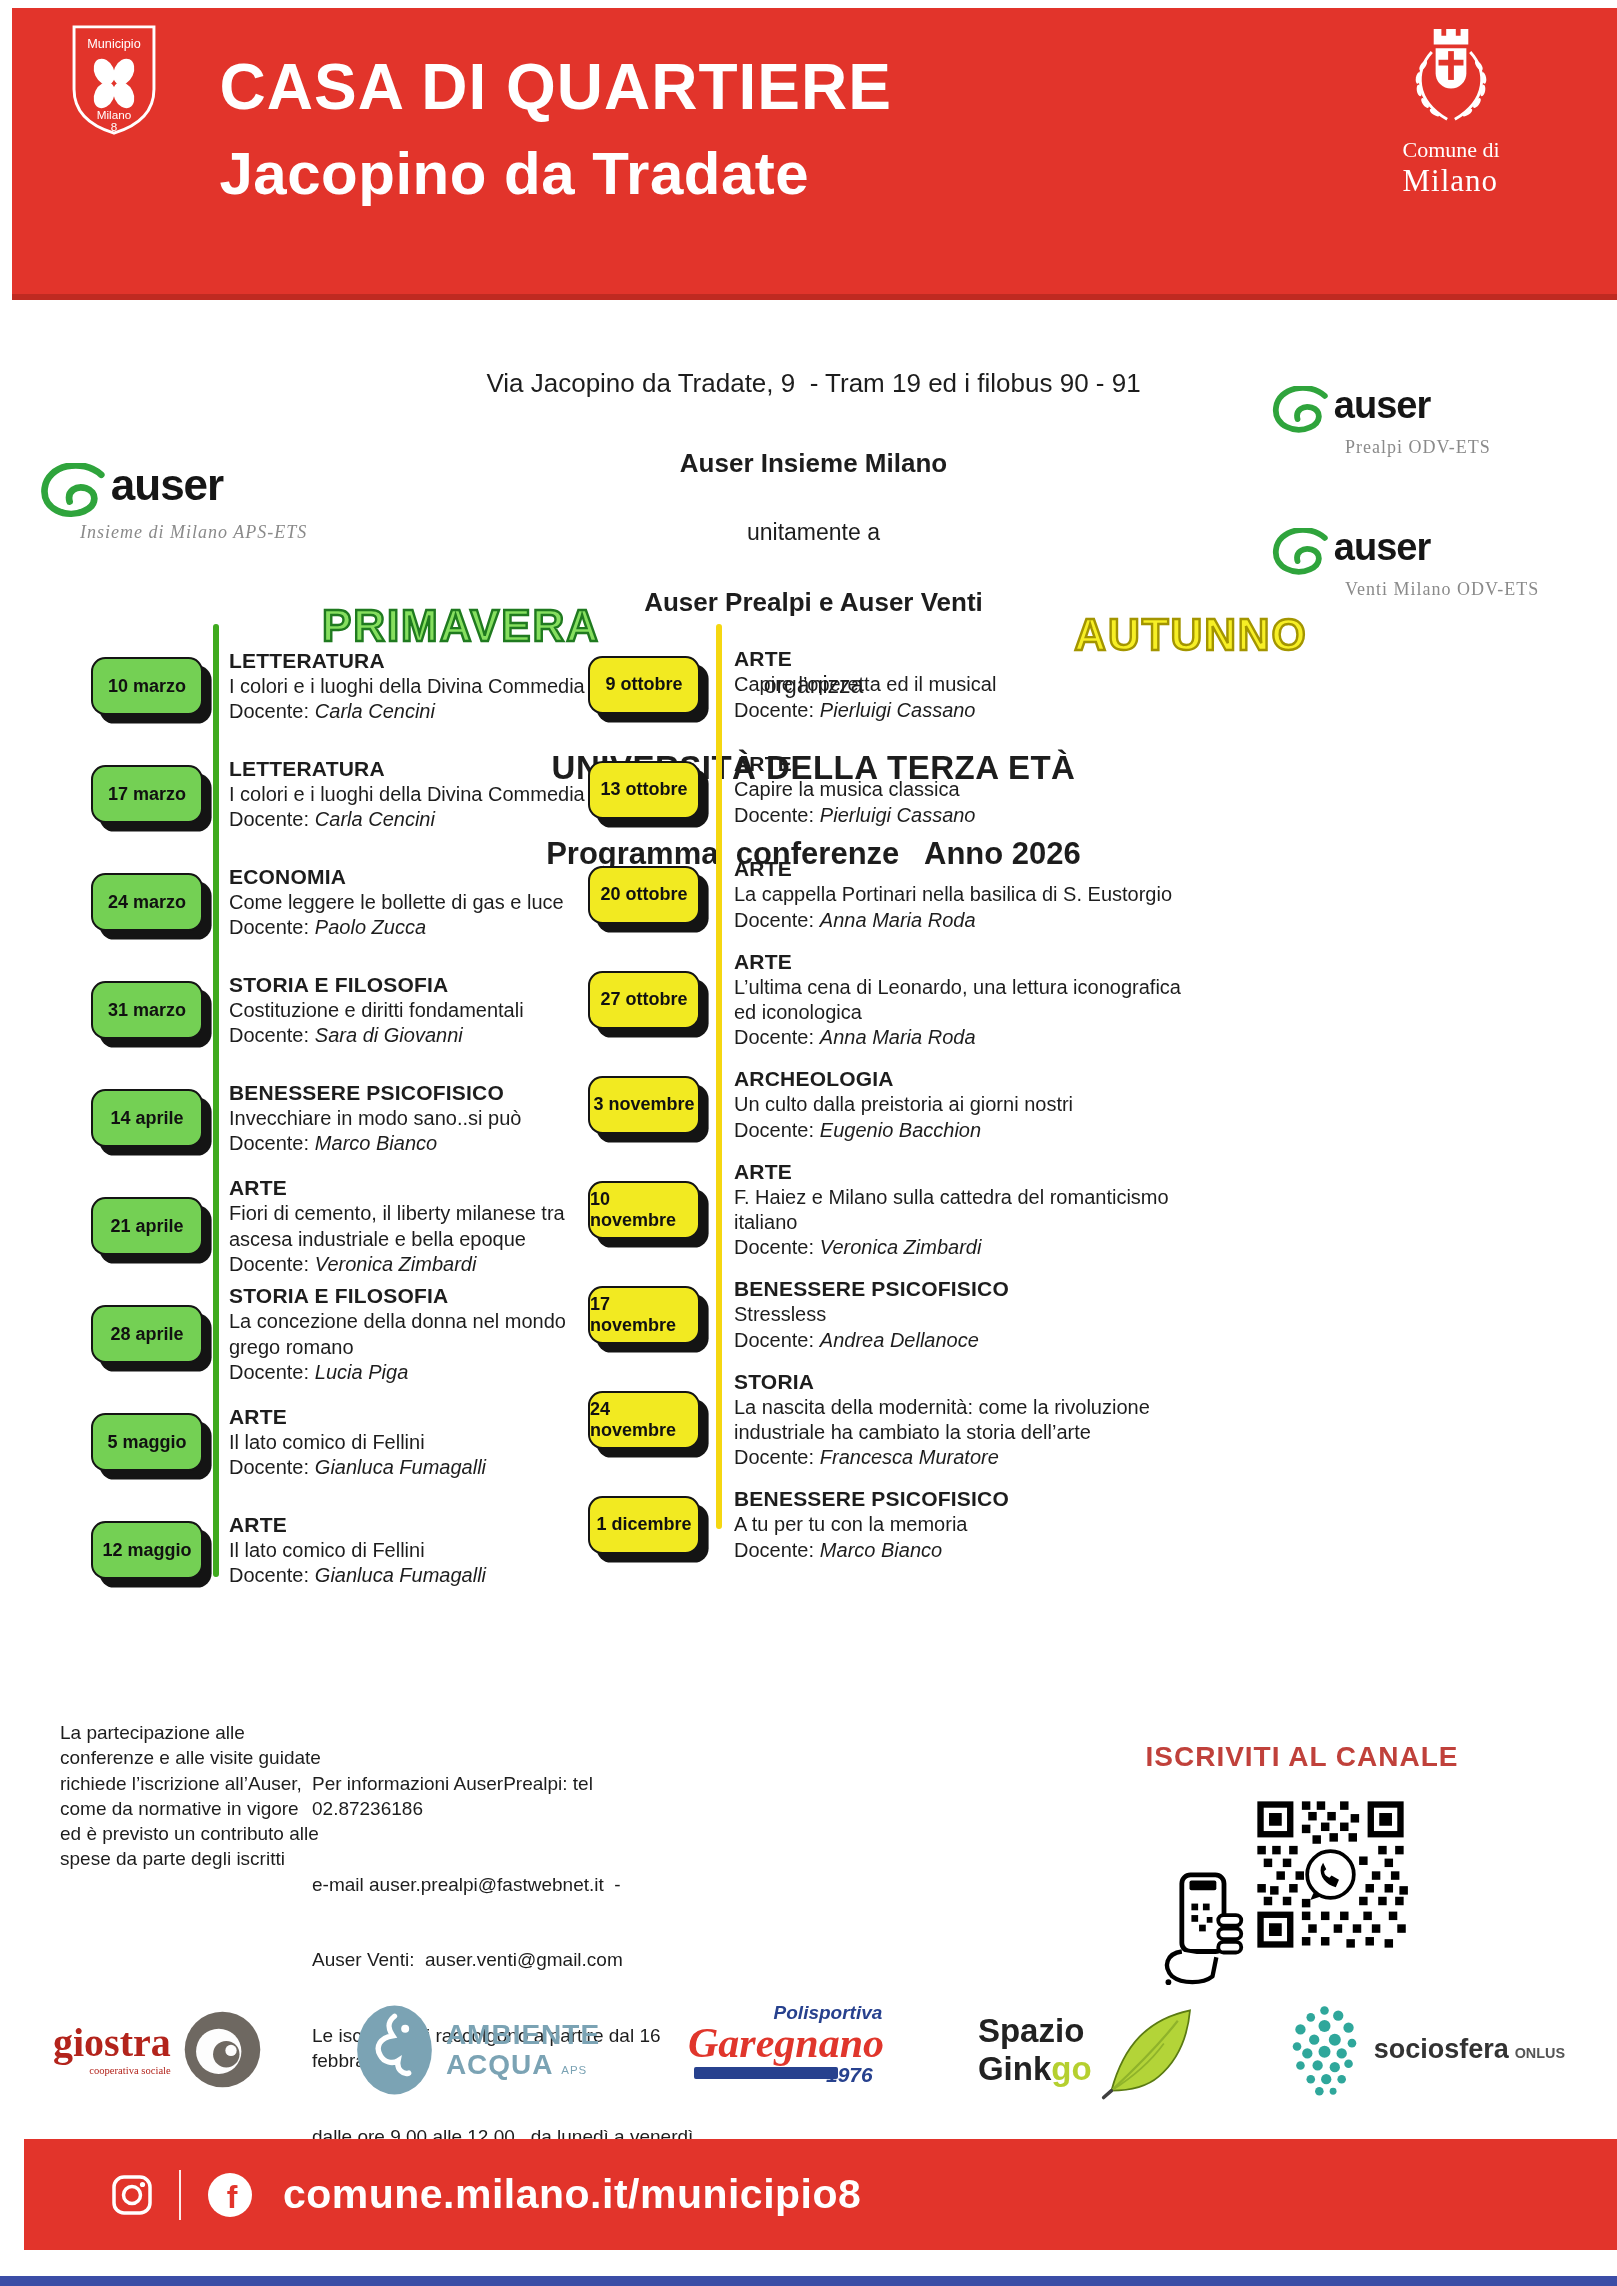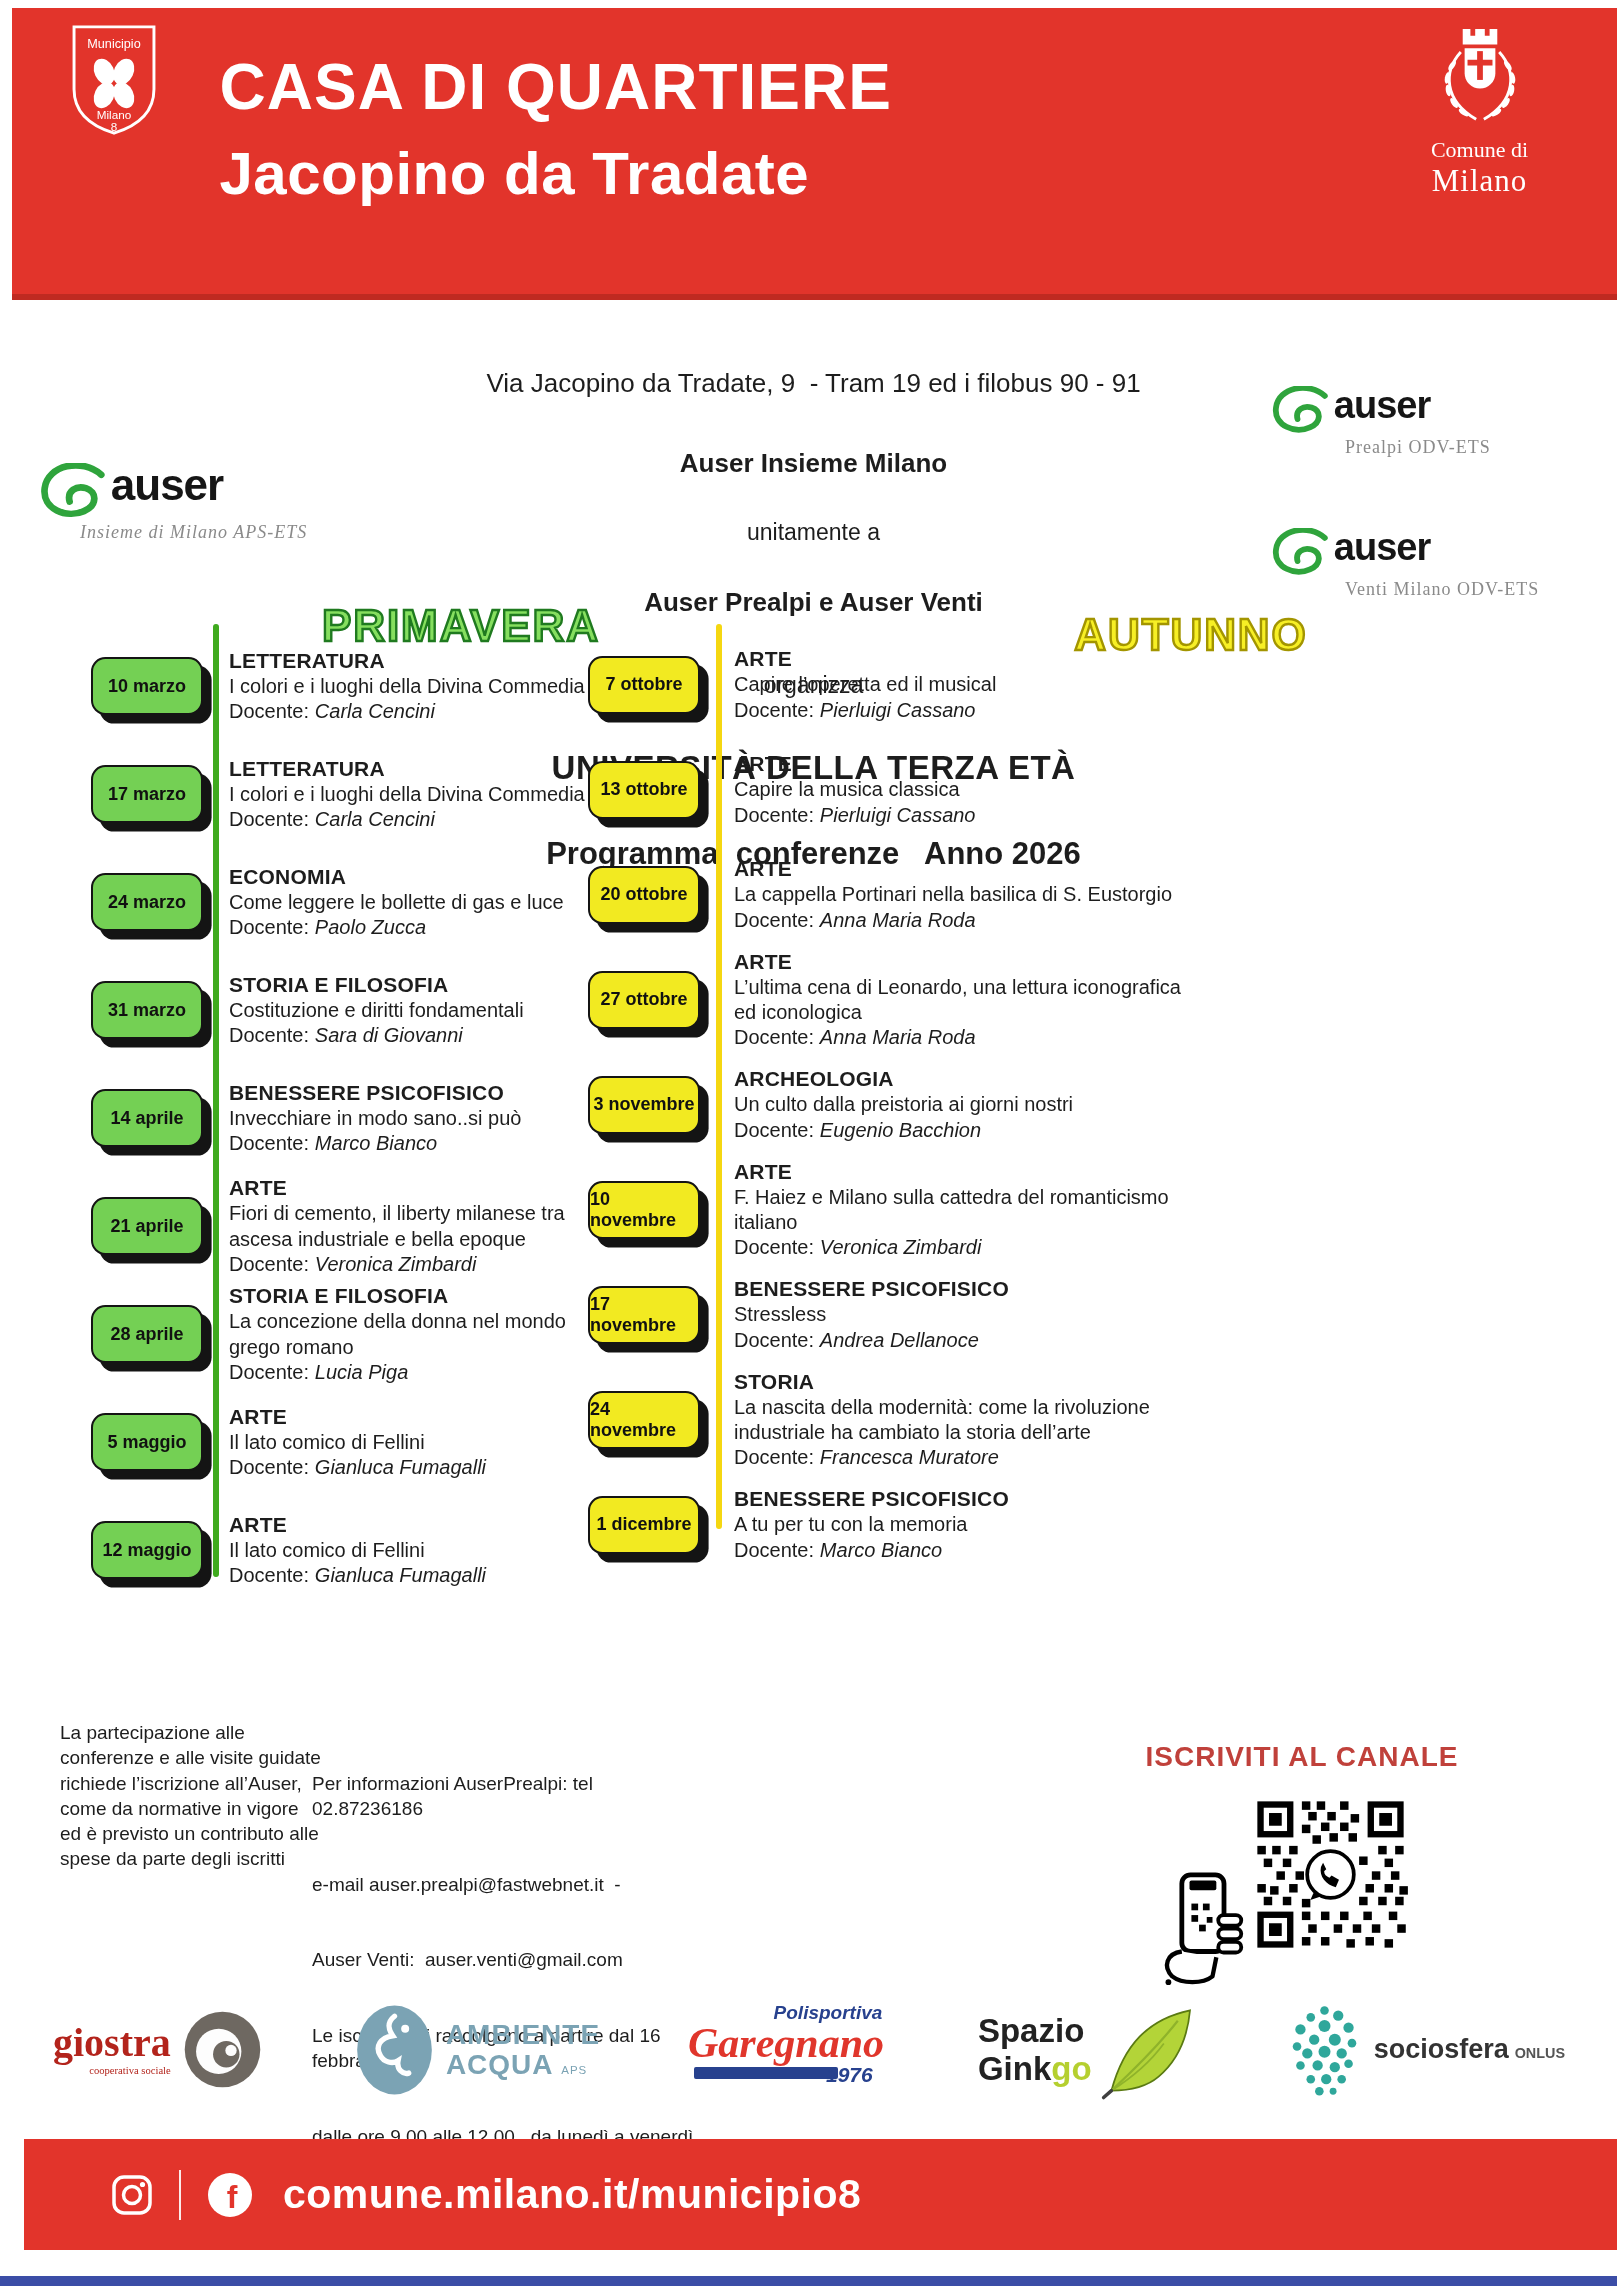--- a/index.html
+++ b/index.html
@@ -5,21 +5,21 @@
   html,body{margin:0;padding:0;background:#fff;}
   .page{position:relative;width:1618px;height:2286px;background:#ffffff;overflow:hidden;
         font-family:"Liberation Sans",sans-serif;color:#1d1d1d;}
 
   
   .header{position:absolute;left:11.5px;top:7.7px;right:0;height:286px;background:#e2342b;
           border-bottom:6.7px solid #bf2a21;}
   .shield{position:absolute;left:56px;top:15.4px;}
   .h-title1{position:absolute;left:208px;top:42px;font-size:64px;font-weight:800;color:#fff;letter-spacing:1px;}
   .h-title2{position:absolute;left:208px;top:131px;font-size:60px;font-weight:800;color:#fff;letter-spacing:0.5px;}
-  .comune{position:absolute;left:1391px;top:17.3px;width:154px;text-align:center;color:#fff;}
+  .comune{position:absolute;left:1391px;top:17.3px;width:154px;text-align:left;color:#fff;}
   .comune .c1{font-family:"Liberation Serif",serif;font-size:22px;margin-top:1.9px;}
   .comune .c2{font-family:"Liberation Serif",serif;font-size:31px;letter-spacing:1px;}
 
   
   .intro{position:absolute;left:266px;top:332px;width:1095px;text-align:center;white-space:pre-wrap;}
   .addr{font-size:26px;font-weight:400;margin-bottom:12.5px;}
   .org1{font-size:26px;font-weight:700;margin-bottom:4.8px;}
   .uni-a{font-size:23px;margin-bottom:4.8px;}
   .org2{font-size:26px;font-weight:700;margin-bottom:18px;}
   .orgz{font-size:23px;margin-bottom:14.4px;}
@@ -283,21 +283,21 @@
           <div class="cat">ARTE</div>
         <div class="topic">Il lato comico di Fellini</div>
         <div class="doc"><span>Docente:</span><span class="name">Gianluca Fumagalli</span></div>
         </div>
     </div>
   </div>
 
   <div class="col fall">
     <div class="row">
       <div class="datebtn">
-          <span>7 ottobre</span>
+          <span>9 ottobre</span>
         </div>
       <div class="rowtext">
           <div class="cat">ARTE</div>
         <div class="topic">Capire l’operetta ed il musical</div>
         <div class="doc"><span>Docente:</span><span class="name">Pierluigi Cassano</span></div>
         </div>
     </div>
     <div class="row">
       <div class="datebtn">
           <span>13 ottobre</span>

